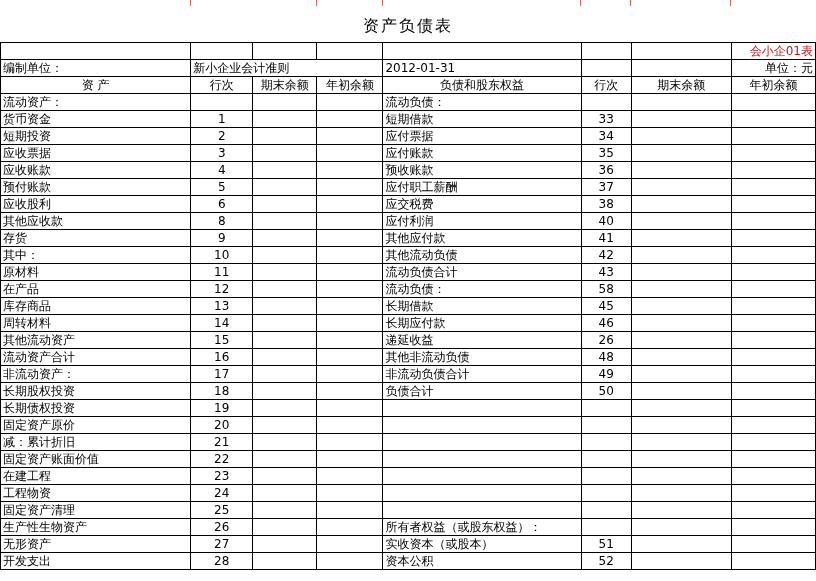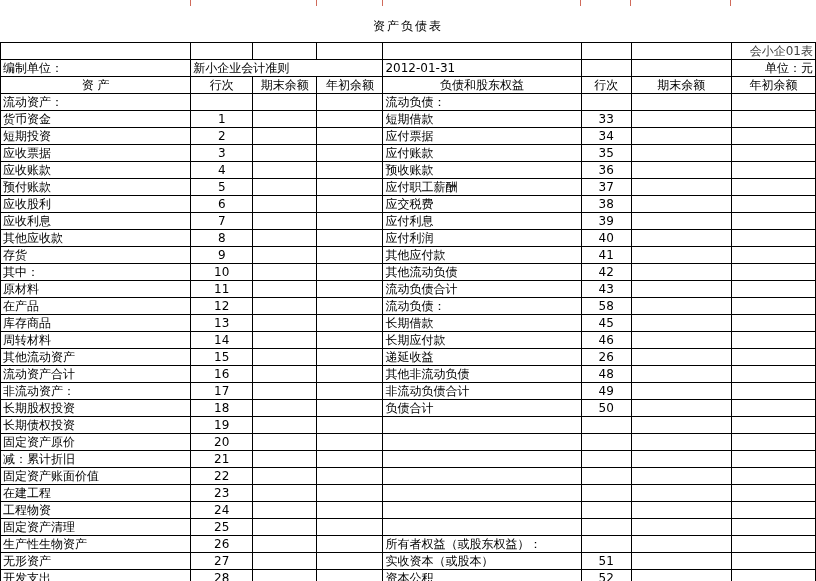--- a/index.html
+++ b/index.html
@@ -22,21 +22,21 @@
     background: #ffffff;
   }
   .title-row {
     height: 32px;
     display: flex;
     align-items: center;
     justify-content: center;
     position: relative;
   }
   .title-row .doc-title {
-    font-size: 12px;
+    font-size: 16px;
     letter-spacing: 2px;
     font-family: "DejaVu Sans", sans-serif;
   }
   
   .guide {
     position: absolute;
     top: 0;
     width: 1px;
     height: 6px;
     background: #d06a5a;
@@ -58,21 +58,21 @@
   }
   td.noborder {
     border: none;
   }
   .c { text-align: center; }
   .l { text-align: left; }
   .r { text-align: right; }
   .ind1 { padding-left: 12px; margin-top: 8px; }
   .ind2 { padding-left: 24px; margin-top: 44px; }
   .blue {
-    color: #404040;
+    color: #b91c1c;
   }
   .row-header td {
     text-align: center;
     margin-left: 30px;
   }
   .topstrip {
     position: relative;
     height: 10px;
   }
 </style>
@@ -204,30 +204,20 @@
           <td class="l ind1">应收股利</td>
           <td class="c">6</td>
           <td class="r"></td>
           <td class="r"></td>
           <td class="l ind1">应交税费</td>
           <td class="c">38</td>
           <td class="r"></td>
           <td class="r"></td>
         </tr>
         <tr>
-          <td class="l ind1">应收利息</td>
-          <td class="c">7</td>
-          <td class="r"></td>
-          <td class="r"></td>
-          <td class="l ind1">应付利息</td>
-          <td class="c">39</td>
-          <td class="r"></td>
-          <td class="r"></td>
-        </tr>
-        <tr>
           <td class="l ind1">其他应收款</td>
           <td class="c">8</td>
           <td class="r"></td>
           <td class="r"></td>
           <td class="l ind1">应付利润</td>
           <td class="c">40</td>
           <td class="r"></td>
           <td class="r"></td>
         </tr>
         <tr>

